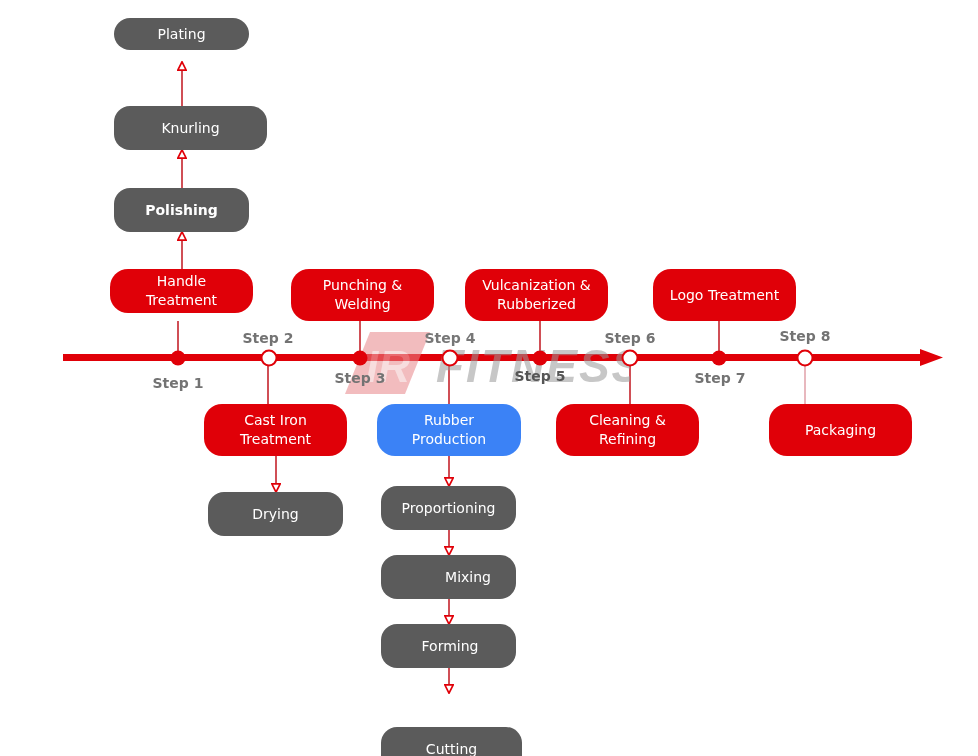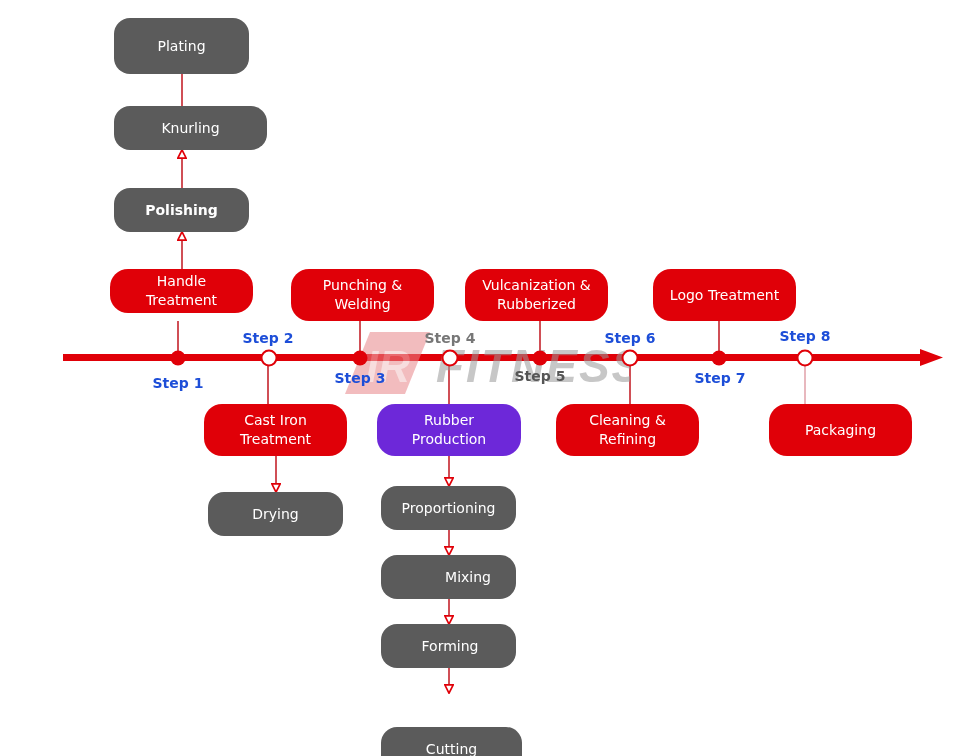--- a/index.html
+++ b/index.html
@@ -4,21 +4,21 @@
 <style>
   html, body { margin: 0; padding: 0; background: #ffffff; }
   body { width: 978px; height: 756px; position: relative; overflow: hidden;
          font-family: "DejaVu Sans", "Liberation Sans", sans-serif; }
   .canvas { position: absolute; left: 0; top: 0; width: 978px; height: 756px; }
   .box { position: absolute; display: flex; align-items: center; justify-content: center;
          text-align: center; color: #ffffff; font-size: 14px; line-height: 19px;
          box-sizing: border-box; padding: 0 8px; white-space: pre-line; }
   .box.red { background: #e00008; border-radius: 18px; }
   .box.gray { background: #5b5b5b; border-radius: 16px; font-size: 14px; }
-  .step-label { position: absolute; font-size: 14px; font-weight: bold; color: #1d4ed8;
+  .step-label { position: absolute; font-size: 14px; font-weight: bold; color: #737373;
                 transform: translateX(-50%); white-space: nowrap; }
   .node { position: absolute; border-radius: 50%; box-sizing: border-box; transform: translate(-50%, -50%); }
   .node.filled { width: 15px; height: 15px; background: #e00008; }
   .node.hollow { width: 17px; height: 17px; background: #ffffff; border: 2px solid #e00008; }
   .watermark { position: absolute; left: 340px; top: 330px; width: 290px; height: 66px; opacity: 0.55; pointer-events: none; }
   svg.lines { position: absolute; left: 0; top: 0; }
 </style>
 </head>
 <body>
 
@@ -72,35 +72,35 @@
 
   <div class="step-label" style="left:178px; top:375px;">Step 1</div>
   <div class="step-label" style="left:268px; top:330px;">Step 2</div>
   <div class="step-label" style="left:360px; top:370px;">Step 3</div>
   <div class="step-label" style="left:450px; top:330px; color:#777;">Step 4</div>
   <div class="step-label" style="left:540px; top:368px; color:#555;">Step 5</div>
   <div class="step-label" style="left:630px; top:330px;">Step 6</div>
   <div class="step-label" style="left:720px; top:370px;">Step 7</div>
   <div class="step-label" style="left:805px; top:328px;">Step 8</div>
 
-  <div class="box gray" style="left:114px; top:18px; width:135px; height:56px;">Plating</div>
+  <div class="box gray" style="left:114px; top:18px; width:135px; height:32px;">Plating</div>
   <div class="box gray" style="left:114px; top:106px; width:153px; height:44px;">Knurling</div>
   <div class="box gray" style="left:114px; top:188px; width:135px; height:44px;font-weight:bold;">Polishing</div>
 
   <div class="box red" style="left:110px; top:269px; width:143px; height:44px;">Handle
 Treatment</div>
   <div class="box red" style="left:291px; top:269px; width:143px; height:52px;">Punching &amp;
 Welding</div>
   <div class="box red" style="left:465px; top:269px; width:143px; height:52px;">Vulcanization &amp;
 Rubberized</div>
   <div class="box red" style="left:653px; top:269px; width:143px; height:52px;">Logo Treatment</div>
 
   <div class="box red" style="left:204px; top:404px; width:143px; height:52px;">Cast Iron
 Treatment</div>
-  <div class="box red" style="left:377px; top:404px; width:144px; height:52px; background:#6d28d9;">Rubber
+  <div class="box red" style="left:377px; top:404px; width:144px; height:52px; background:#3b82f6;">Rubber
 Production</div>
   <div class="box red" style="left:556px; top:404px; width:143px; height:52px;">Cleaning &amp;
 Refining</div>
   <div class="box red" style="left:769px; top:404px; width:143px; height:52px;border-radius:18px;">Packaging</div>
 
   <div class="box gray" style="left:208px; top:492px; width:135px; height:44px;">Drying</div>
   <div class="box gray" style="left:381px; top:486px; width:135px; height:44px;">Proportioning</div>
   <div class="box gray" style="left:381px; top:555px; width:135px; height:44px;padding-left:47px;">Mixing</div>
   <div class="box gray" style="left:381px; top:624px; width:135px; height:44px;padding-left:11px;">Forming</div>
   <div class="box gray" style="left:381px; top:727px; width:141px; height:44px;">Cutting</div>

